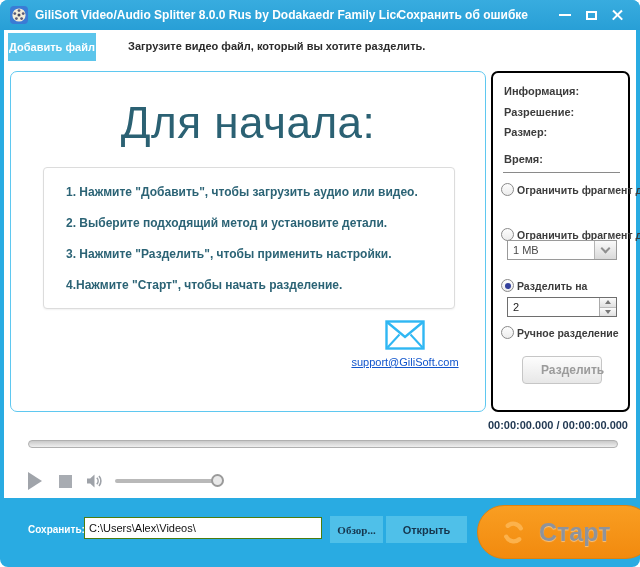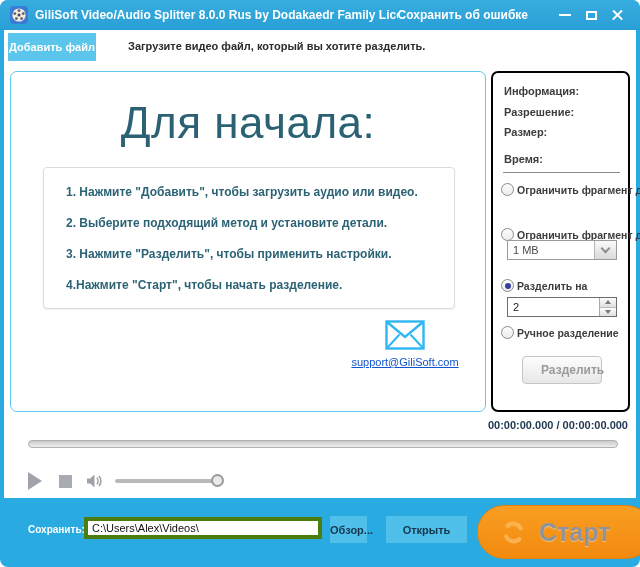--- a/index.html
+++ b/index.html
@@ -76,25 +76,25 @@
   .stop-shape { width:13px; height:13px; background:#A8ACB2; }
   .stop { margin-left:17px; }
   .speaker { margin-left:14px; }
   .vol-track { position:relative; margin-left:12px; width:105px; height:4px; background:#b9b9b9; border-radius:2px; cursor:pointer; }
   .vol-knob { position:absolute; right:-4px; top:-5px; width:13px; height:13px; border-radius:50%;
     background:#e9e9e9; border:2px solid #9a9a9a; }
 
   
   .footer { position:absolute; left:4px; top:498px; width:632px; height:65px; }
   .save-label { position:absolute; left:24px; top:26px; font-size:10px; font-weight:bold; color:#fff; }
-  .path-input { position:absolute; left:80px; top:19px; width:238px; height:22px; border:4px solid #4d7c0f;
+  .path-input { position:absolute; left:80px; top:19px; width:238px; height:22px; border:1px solid #4d7c0f;
     font-size:11px; font-family:"Liberation Sans", sans-serif; color:#111; padding:0 4px; }
   .blue-btn { position:absolute; top:18px; height:27px; border:none; background:#4FC0E9; color:#16364E;
     font-size:11px; font-weight:bold; font-family:"Liberation Sans", sans-serif; cursor:pointer; }
-  .browse { left:326px; width:37px; }
+  .browse { left:326px; width:53px;font-family:Liberation Serif, serif; }
   .open { left:382px; width:81px; }
   .start-btn { position:absolute; left:473px; top:7px; width:176px; height:54px; border-radius:28px;
     background:linear-gradient(#F99E22,#F28A0E); border:1px solid #E2820C; display:flex; align-items:center;
     justify-content:flex-start; padding-left:22px; gap:12px; cursor:pointer; }
   .start-label { font-size:25px; font-weight:bold; color:#8E939D;
     text-shadow:0 1px 1px rgba(255,255,255,0.45); }
 </style>
 </head>
 <body>
 

